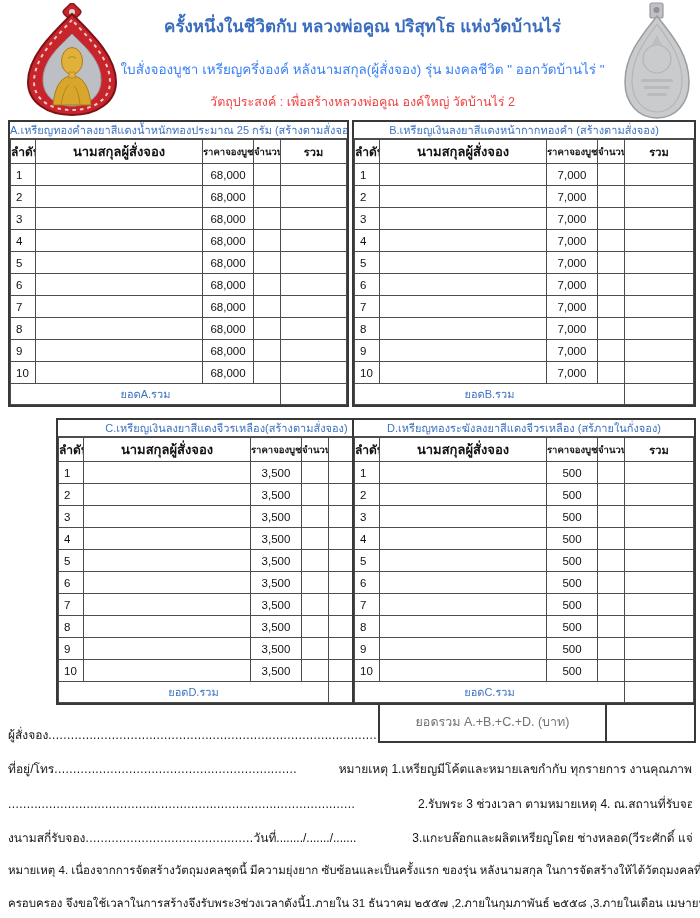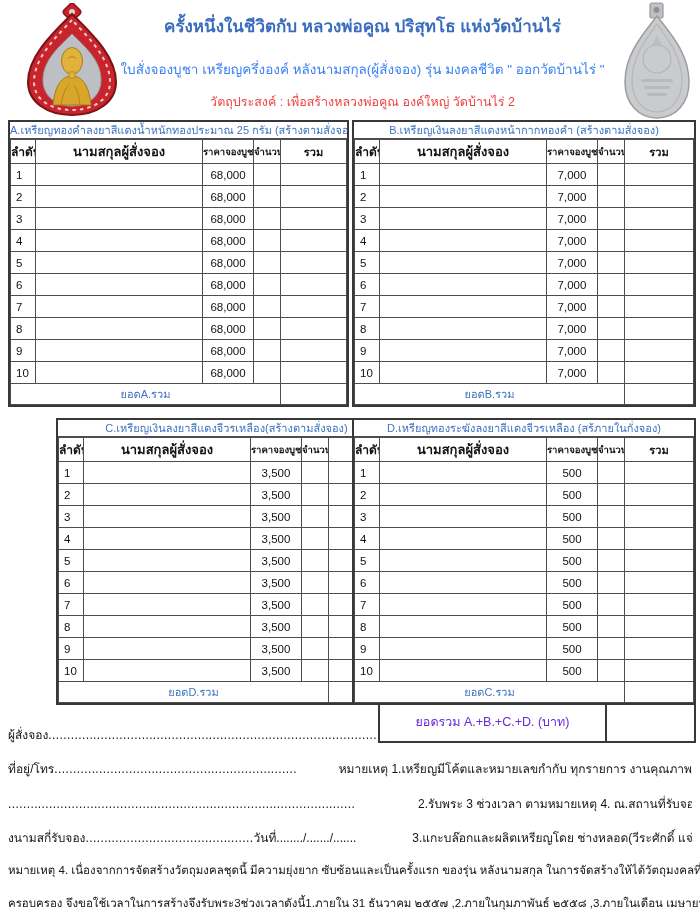--- a/index.html
+++ b/index.html
@@ -34,21 +34,21 @@
   .tbl tbody td.price{text-align:center;}
   .tbl tfoot td{height:20px;}
   .tbl tfoot td.total-label{color:#3f74c2;text-align:center;font-size:11px;}
   #tblA{left:8px;top:120px;width:337px;}
   #tblB{left:352px;top:120px;width:340px;}
   #tblC{left:8px;top:418px;width:337px;margin-left:48px;}
   #tblD{left:352px;top:418px;width:340px;}
   
   .sumbox{position:absolute;left:378px;top:703px;width:314px;height:36px;
     border:2px solid #383838;display:flex;background:#fff;}
-  .sumbox .sumlabel{flex:0 0 225px;border-right:2px solid #383838;color:#6d28d9;
+  .sumbox .sumlabel{flex:0 0 225px;border-right:2px solid #383838;color:#737373;
     font-size:12.5px;text-align:center;line-height:34px;overflow:hidden;white-space:nowrap;}
   .sumbox .sumval{flex:1 1 auto;}
   
   .bline{position:absolute;display:flex;align-items:center;font-size:12px;
     height:18px;line-height:18px;color:#141414;overflow:hidden;}
   .bline .lbl{flex:0 0 auto;white-space:nowrap;}
   .bline .dots{flex:1 1 auto;overflow:hidden;white-space:nowrap;letter-spacing:0.4px;}
   .bline .dots-fixed{flex:0 0 auto;overflow:hidden;white-space:nowrap;letter-spacing:0.4px;}
   .bline .note{flex:0 0 auto;white-space:nowrap;margin-left:42px;}
   .l1{left:8px;top:726px;width:370px;}

